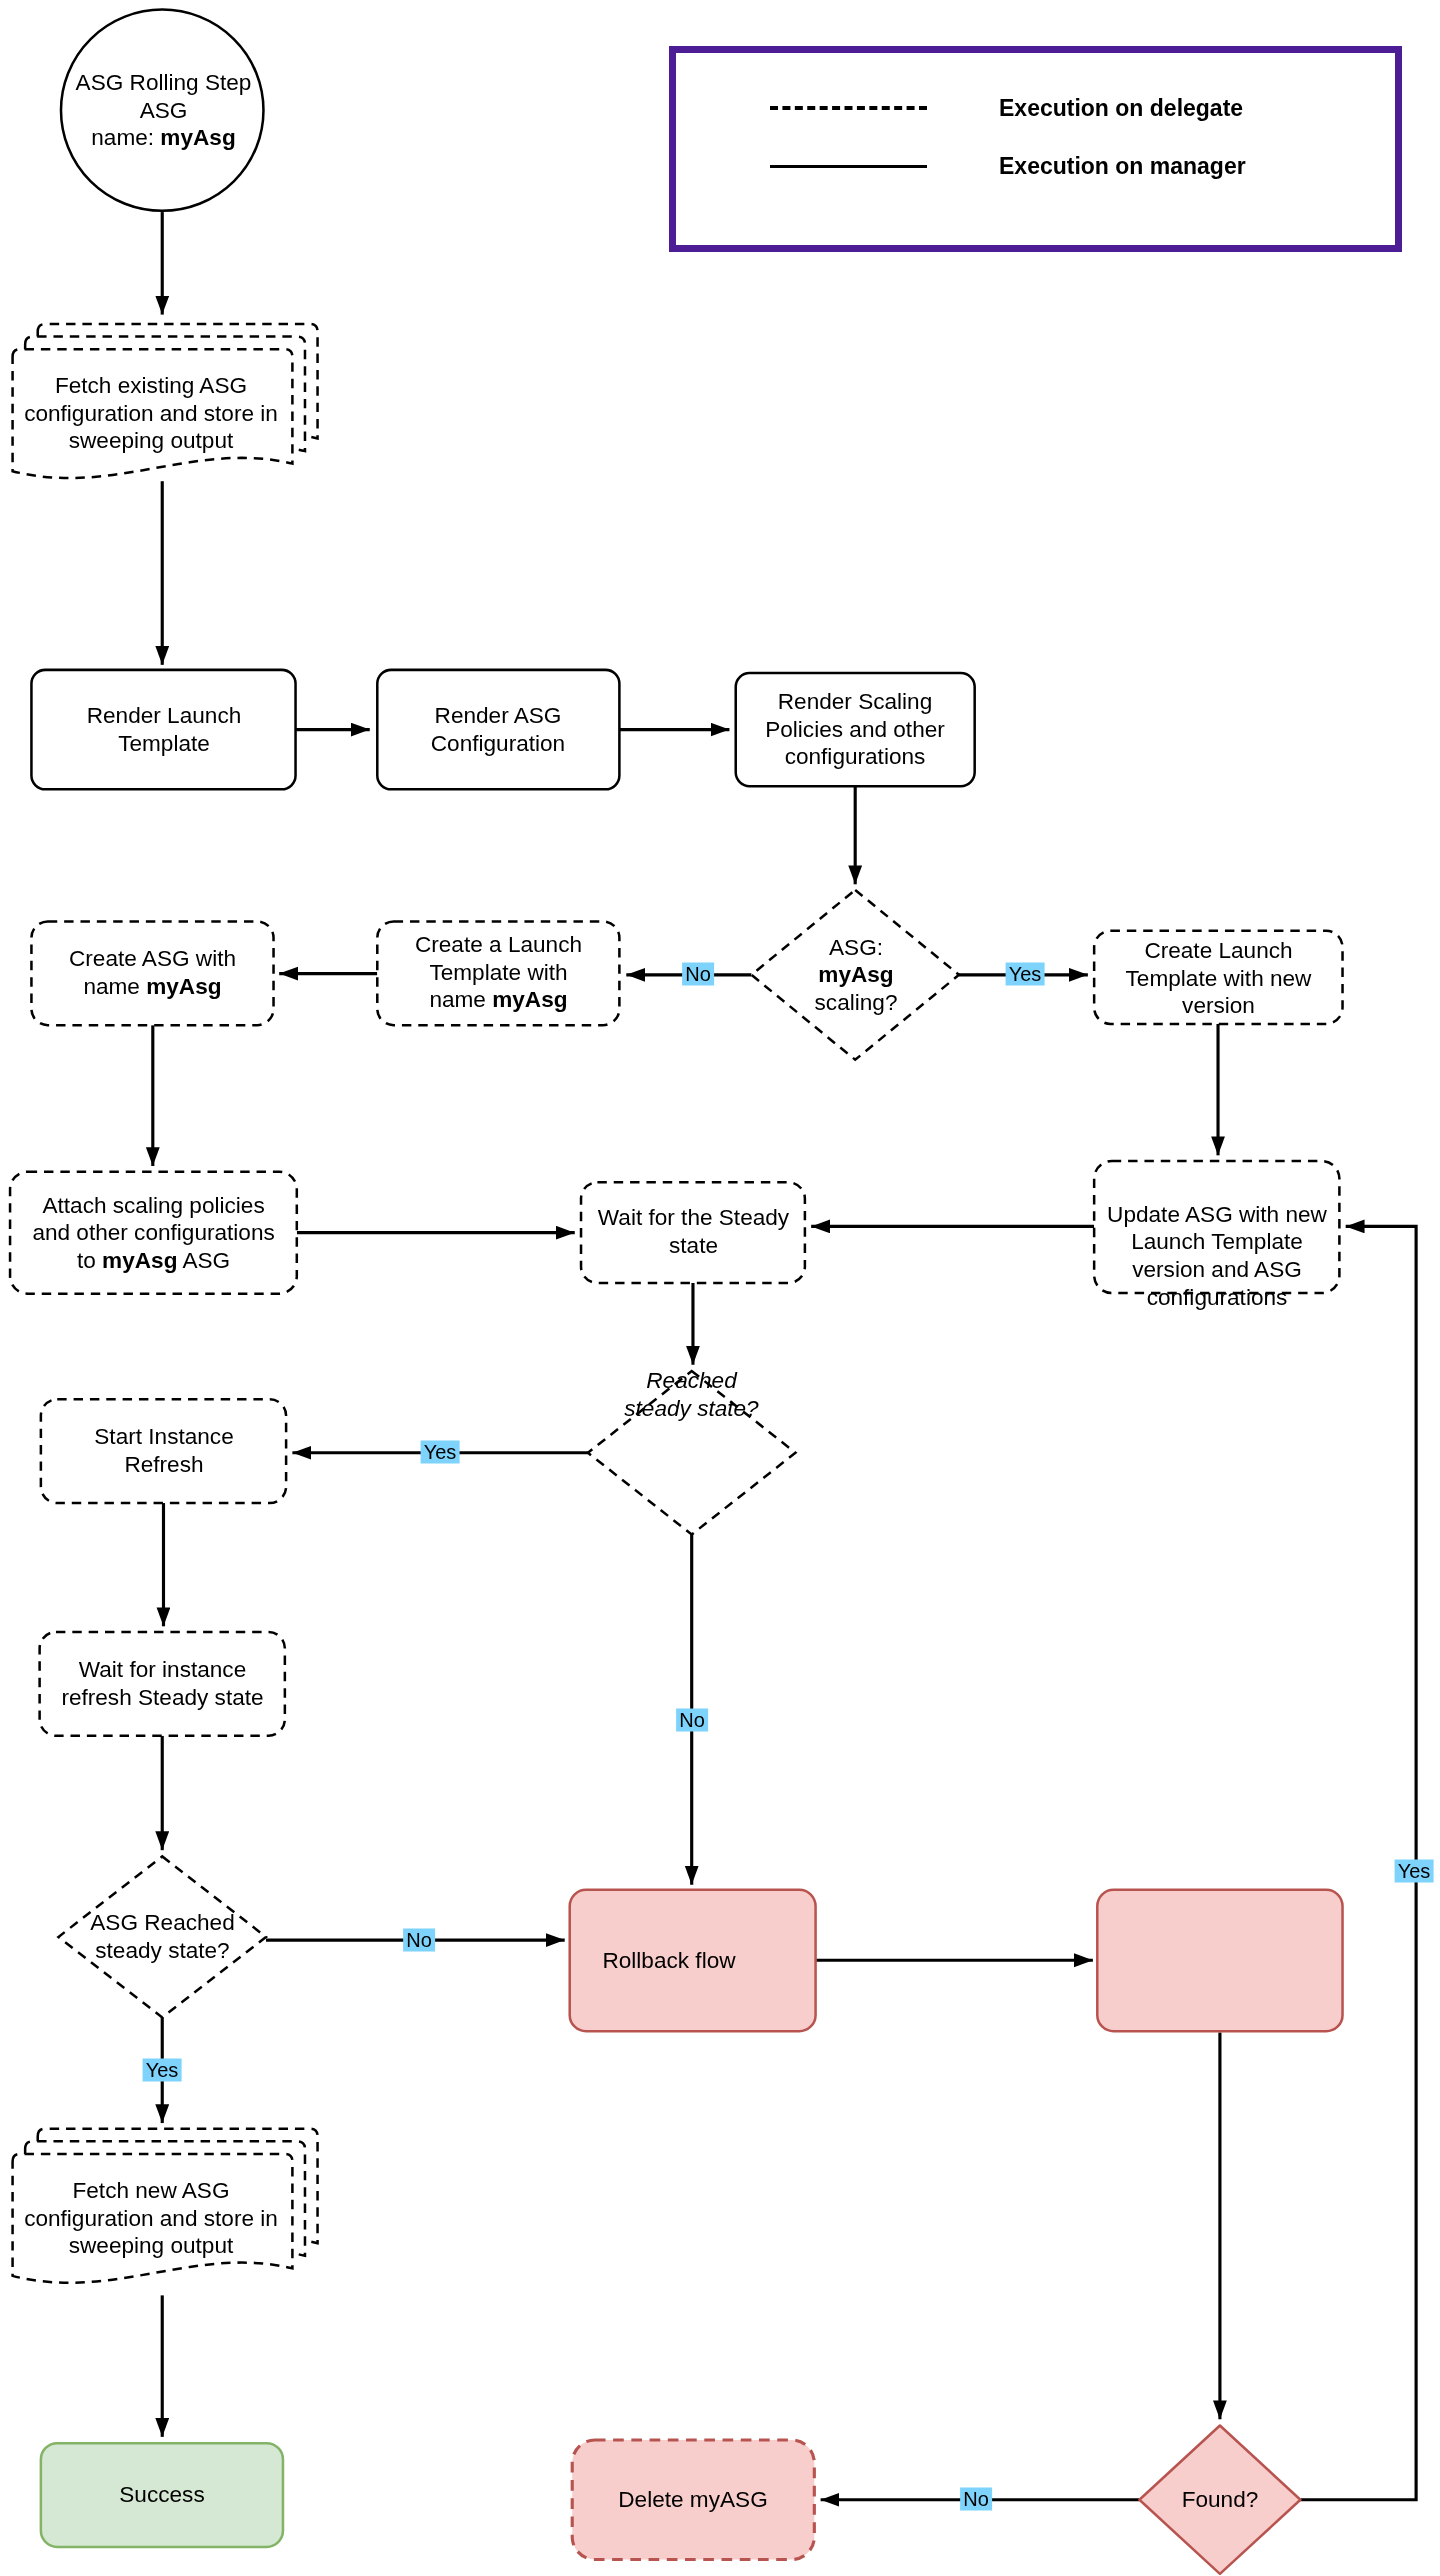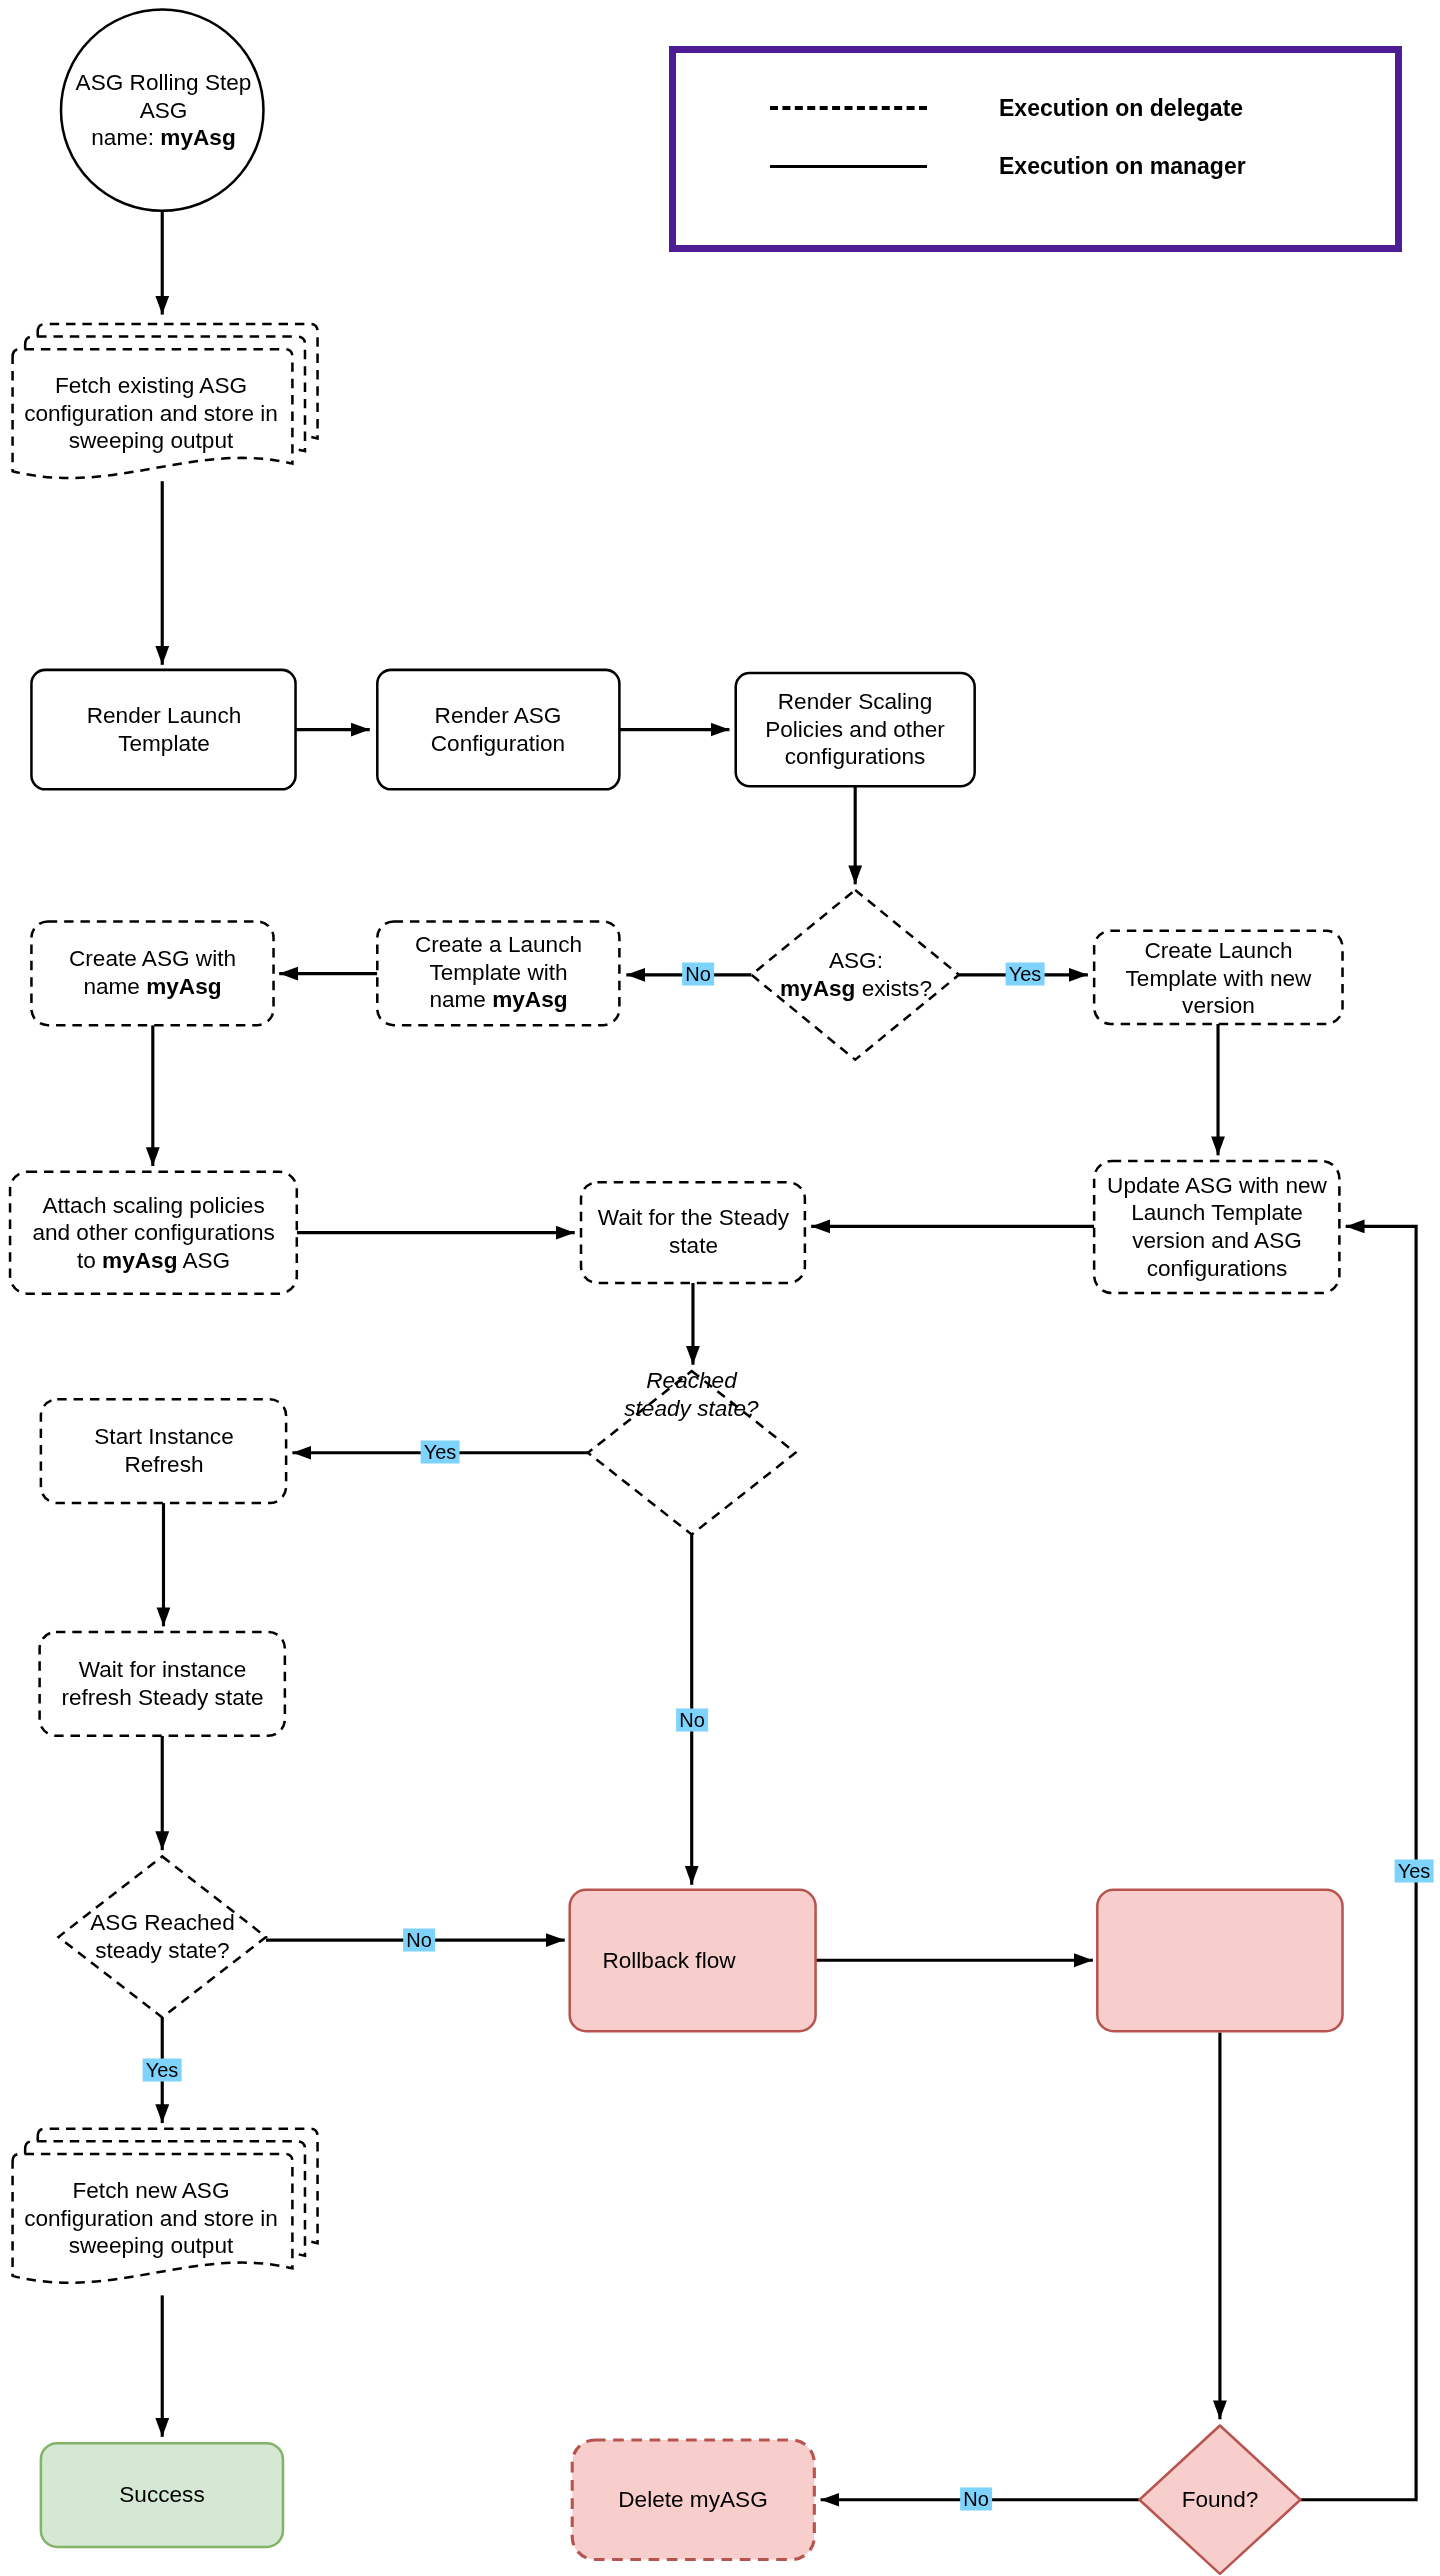--- a/index.html
+++ b/index.html
@@ -122,39 +122,39 @@
   </div>
 
   <div class="node-label" style="left:19px;top:365px;width:264px;height:97px;">Fetch existing ASG configuration and store in sweeping output</div>
 
   <div class="node-label" style="left:57px;top:670px;width:214px;height:119px;">Render Launch Template</div>
   <div class="node-label" style="left:396px;top:670px;width:204px;height:119px;">Render ASG Configuration</div>
   <div class="node-label" style="left:748px;top:673px;width:214px;height:113px;">Render Scaling Policies and other configurations</div>
 
   <div class="node-label" style="left:774px;top:931px;width:164px;height:88px;">
     <span><span>ASG:</span><br>
-    <b>myAsg</b><span> exists?</span></span>
+    <b>myAsg</b><span> scaling?</span></span>
   </div>
 
   <div class="node-label" style="left:1110px;top:935px;width:217px;height:87px;">Create Launch Template with new version</div>
 
   <div class="node-label" style="left:410px;top:924px;width:177px;height:97px;">
     <span><span>Create a Launch Template with name </span><b>myAsg</b></span>
   </div>
 
   <div class="node-label" style="left:58px;top:924px;width:189px;height:97px;">
     <span><span>Create ASG with name </span><b>myAsg</b></span>
   </div>
 
   <div class="node-label" style="left:22.6px;top:1175px;width:262px;height:116px;">
     <span><span>Attach scaling policies and other configurations to </span><b>myAsg</b><span> ASG</span></span>
   </div>
 
   <div class="node-label" style="left:584px;top:1185px;width:219px;height:94px;">Wait for the Steady state</div>
-  <div class="node-label" style="left:1107px;top:1164px;width:220px;height:126px;">Update ASG with new Launch Template version and ASG configurations</div>
+  <div class="node-label" style="left:1107px;top:1193px;width:220px;height:126px;">Update ASG with new Launch Template version and ASG configurations</div>
 
   <div class="node-label" style="left:616px;top:1354px;width:151px;height:82px;font-style:italic;">Reached steady state?</div>
 
   <div class="node-label" style="left:60px;top:1402px;width:208px;height:97px;">Start Instance Refresh</div>
   <div class="node-label" style="left:46px;top:1635px;width:233px;height:97px;">Wait for instance refresh Steady state</div>
   <div class="node-label" style="left:68px;top:1896px;width:189px;height:82px;">ASG Reached steady state?</div>
 
   <div class="node-label" style="left:570px;top:1890px;width:198px;height:142px;">Rollback flow</div>
 
   <div class="node-label" style="left:19px;top:2170px;width:264px;height:97px;">Fetch new ASG configuration and store in sweeping output</div>

